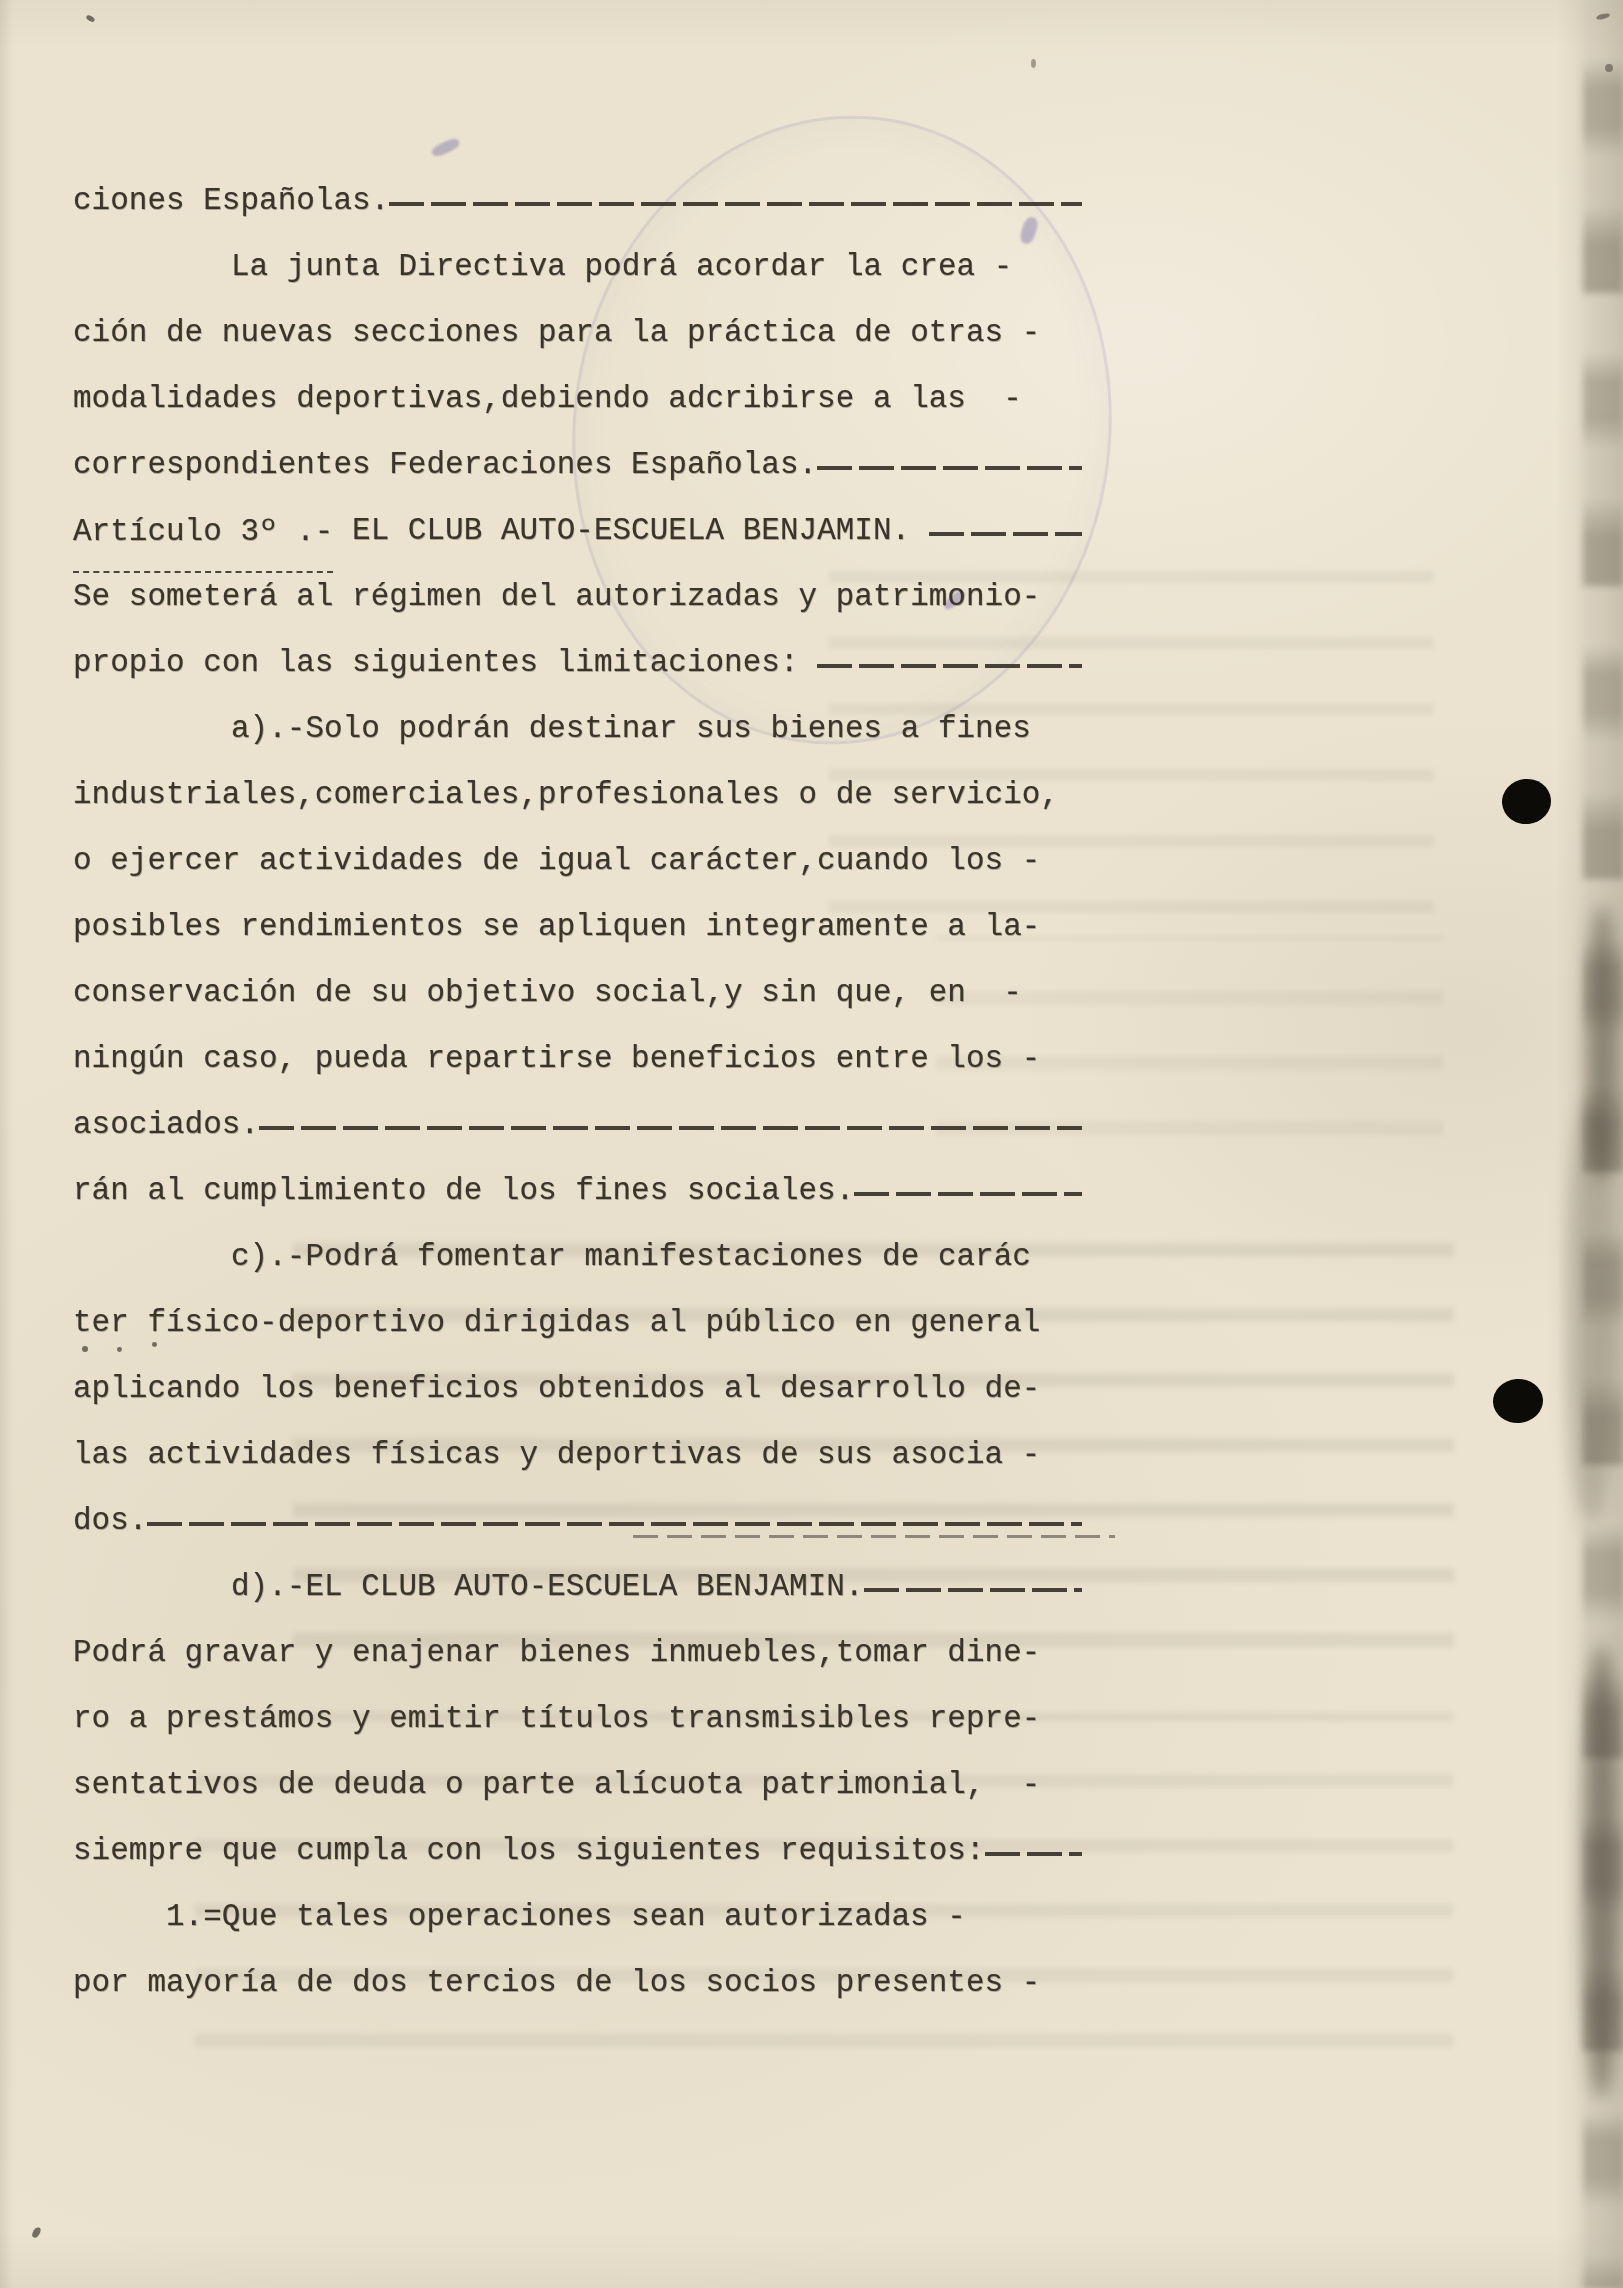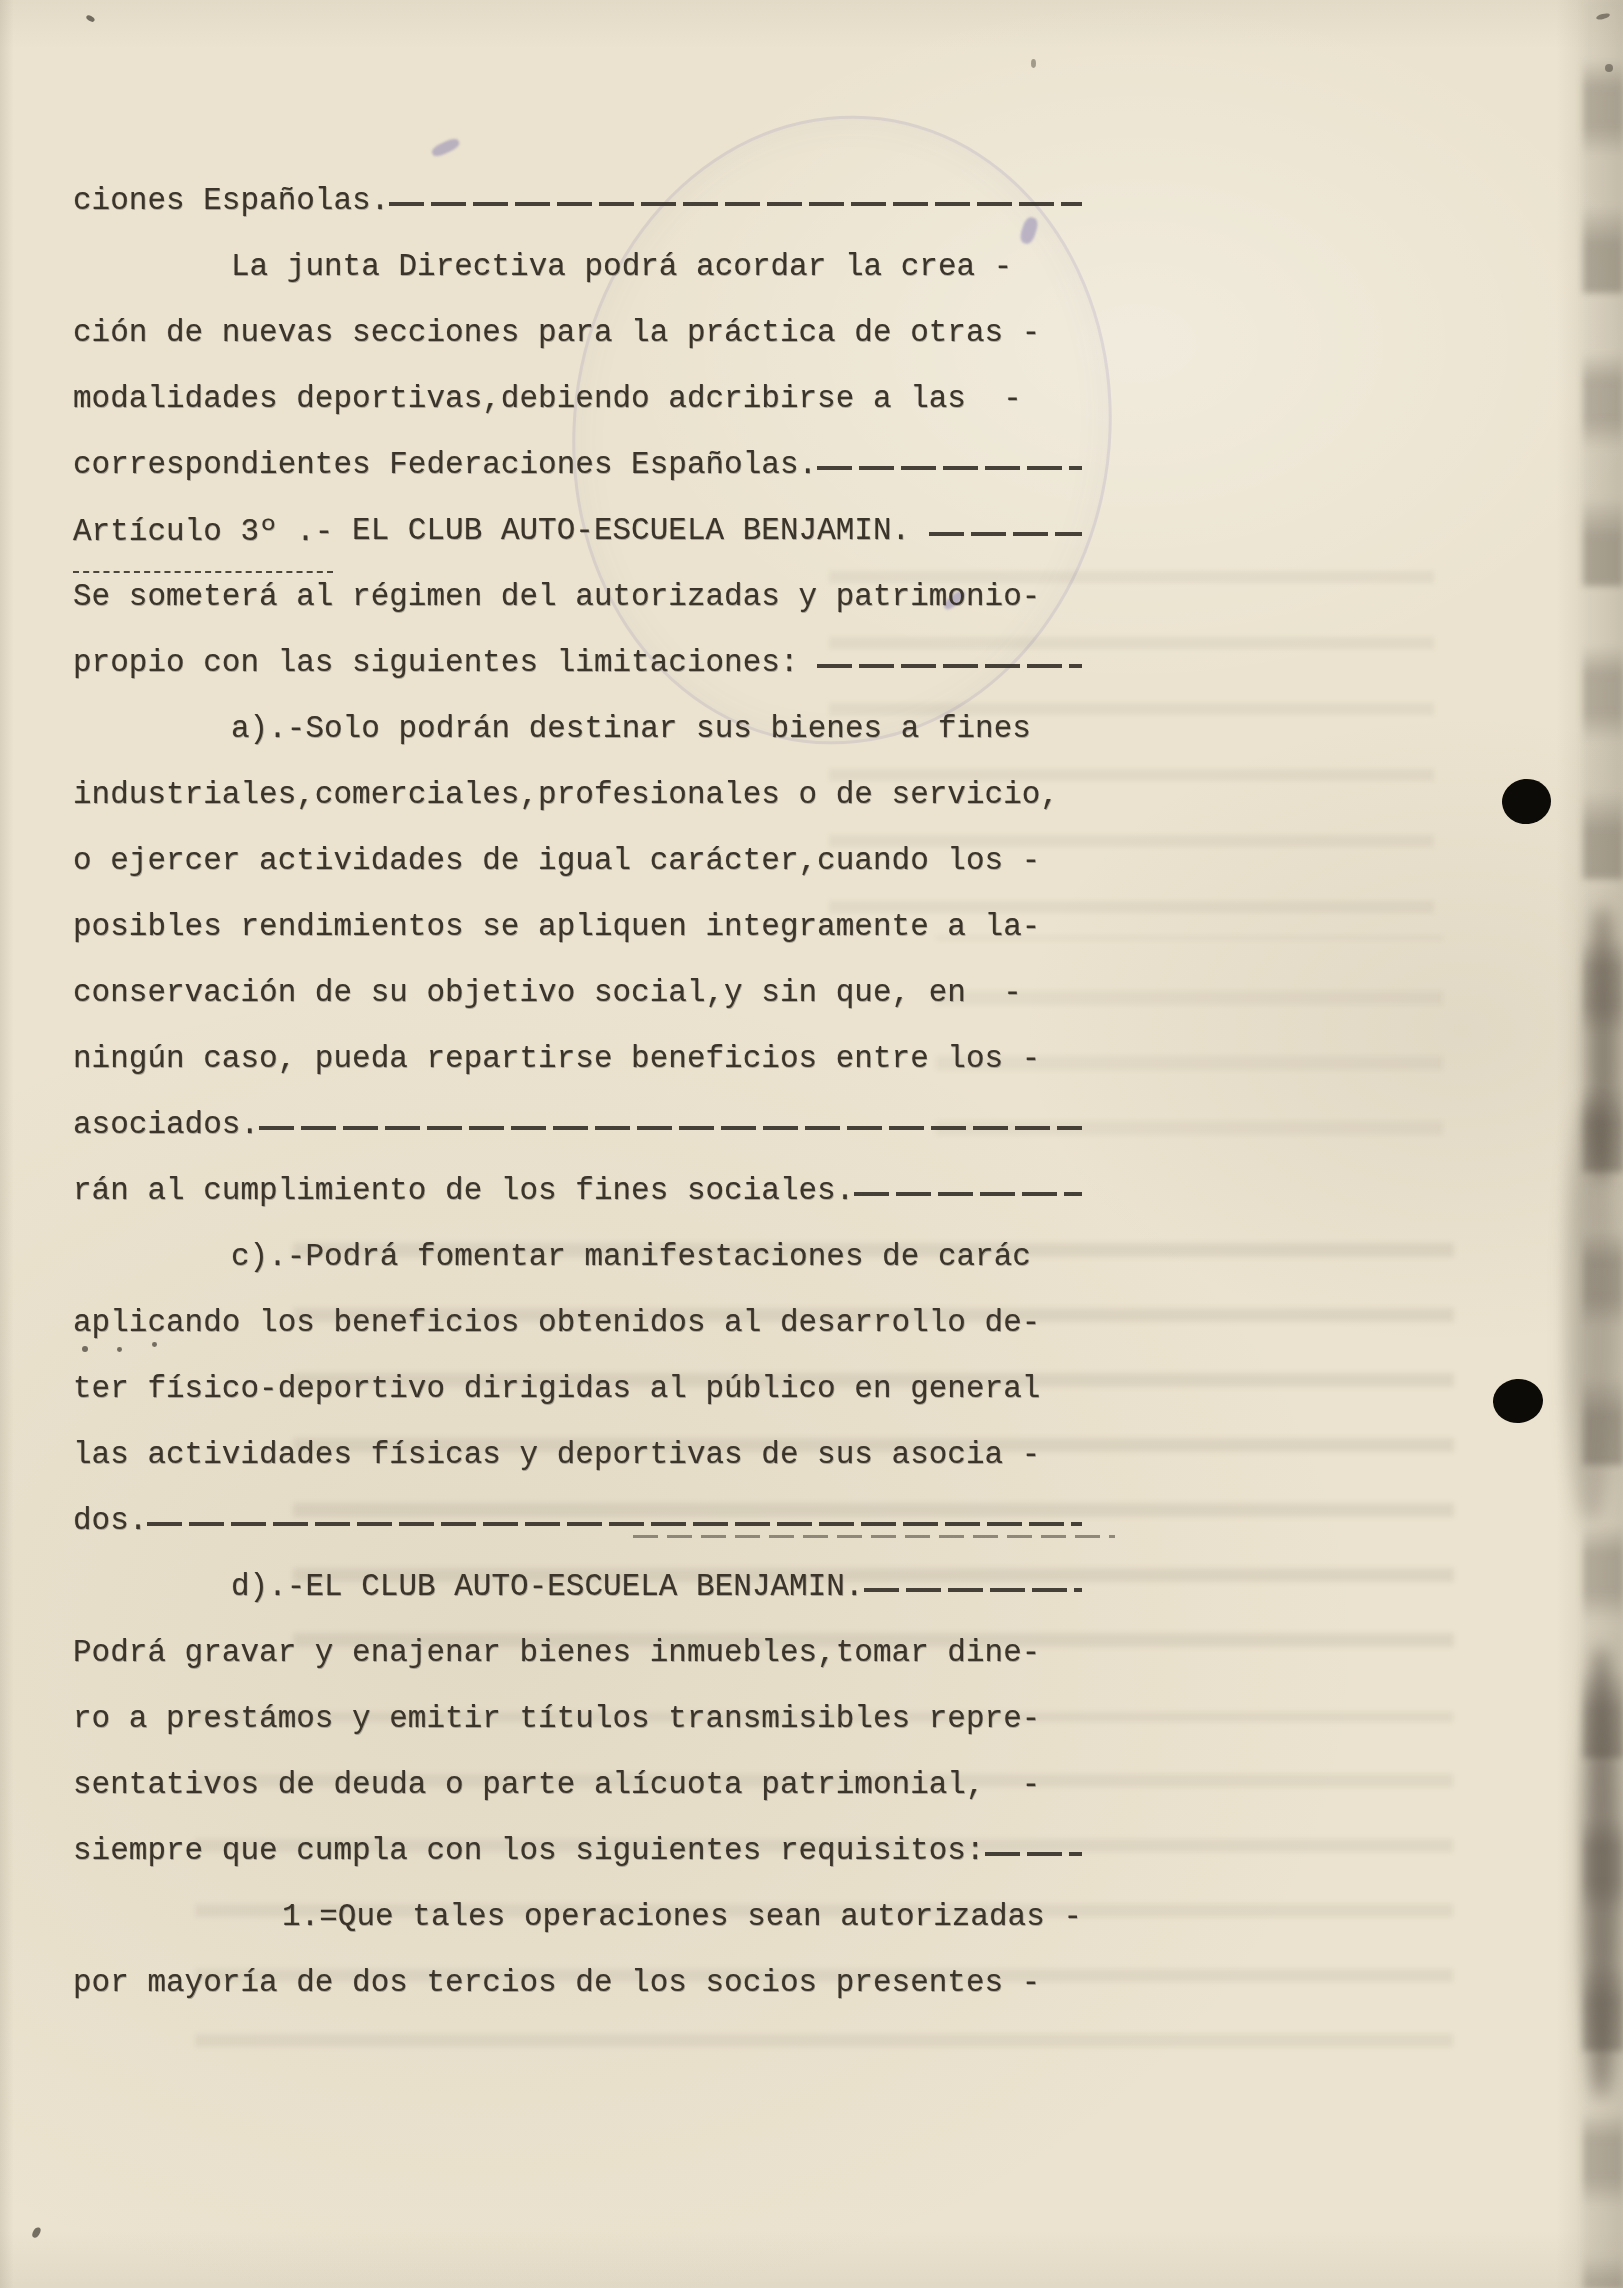--- a/index.html
+++ b/index.html
@@ -24,21 +24,21 @@
     color:var(--ink);
   }
   .doc{
     position:absolute;left:73px;top:168px;width:1009px;
     font-size:31px;line-height:66px;
   }
   .line{display:flex;align-items:center;height:66px;white-space:pre;}
   .line.gap{margin-top:23.4px;}
   .ind-none{padding-left:0;}
   .ind-para{padding-left:158px;font-family:Liberation Mono, monospace;}
-  .ind-num{padding-left:93px;justify-content:flex-end;}
+  .ind-num{padding-left:93px;}
   .txt{
     white-space:pre;
     text-shadow:0.6px 0.6px 0 rgba(58,52,43,0.35), -0.4px 0 0 rgba(58,52,43,0.18);
     filter:blur(0.2px);
   }
   .txt.u{border-bottom:2.9px dashed rgba(58,52,43,0.9);padding-bottom:6.8px;margin-bottom:-9.8px;}
   .fill{
     position:relative;flex:1 1 auto;height:3.4px;align-self:center;margin-top:5.9px;
     background:repeating-linear-gradient(90deg, rgba(47,42,35,0.88) 0 35px, rgba(47,42,35,0) 35px 42px);
   }
@@ -113,22 +113,22 @@
       <div class="line ind-none"><span class="txt">propio con las siguientes limitaciones: </span><span class="fill"></span></div>
       <div class="line ind-para"><span class="txt">a).-Solo podrán destinar sus bienes a fines</span></div>
       <div class="line ind-none"><span class="txt">industriales,comerciales,profesionales o de servicio,</span></div>
       <div class="line ind-none"><span class="txt">o ejercer actividades de igual carácter,cuando los -</span></div>
       <div class="line ind-none"><span class="txt">posibles rendimientos se apliquen integramente a la-</span></div>
       <div class="line ind-none"><span class="txt">conservación de su objetivo social,y sin que, en  -</span></div>
       <div class="line ind-none"><span class="txt">ningún caso, pueda repartirse beneficios entre los -</span></div>
       <div class="line ind-none"><span class="txt">asociados.</span><span class="fill"></span></div>
       <div class="line ind-none"><span class="txt">rán al cumplimiento de los fines sociales.</span><span class="fill"></span></div>
       <div class="line ind-para"><span class="txt">c).-Podrá fomentar manifestaciones de carác</span></div>
+      <div class="line ind-none"><span class="txt">ter físico-deportivo dirigidas al público en general</span></div>
       <div class="line ind-none"><span class="txt">aplicando los beneficios obtenidos al desarrollo de-</span></div>
-      <div class="line ind-none"><span class="txt">ter físico-deportivo dirigidas al público en general</span></div>
       <div class="line ind-none"><span class="txt">las actividades físicas y deportivas de sus asocia -</span></div>
       <div class="line ind-none"><span class="txt">dos.</span><span class="fill echo"></span></div>
       <div class="line ind-para"><span class="txt">d).-EL CLUB AUTO-ESCUELA BENJAMIN.</span><span class="fill"></span></div>
       <div class="line ind-none"><span class="txt">Podrá gravar y enajenar bienes inmuebles,tomar dine-</span></div>
       <div class="line ind-none"><span class="txt">ro a prestámos y emitir títulos transmisibles repre-</span></div>
       <div class="line ind-none"><span class="txt">sentativos de deuda o parte alícuota patrimonial,  -</span></div>
       <div class="line ind-none"><span class="txt">siempre que cumpla con los siguientes requisitos:</span><span class="fill"></span></div>
       <div class="line ind-num"><span class="txt">1.=Que tales operaciones sean autorizadas -</span></div>
       <div class="line ind-none"><span class="txt">por mayoría de dos tercios de los socios presentes -</span></div>
     </div>

